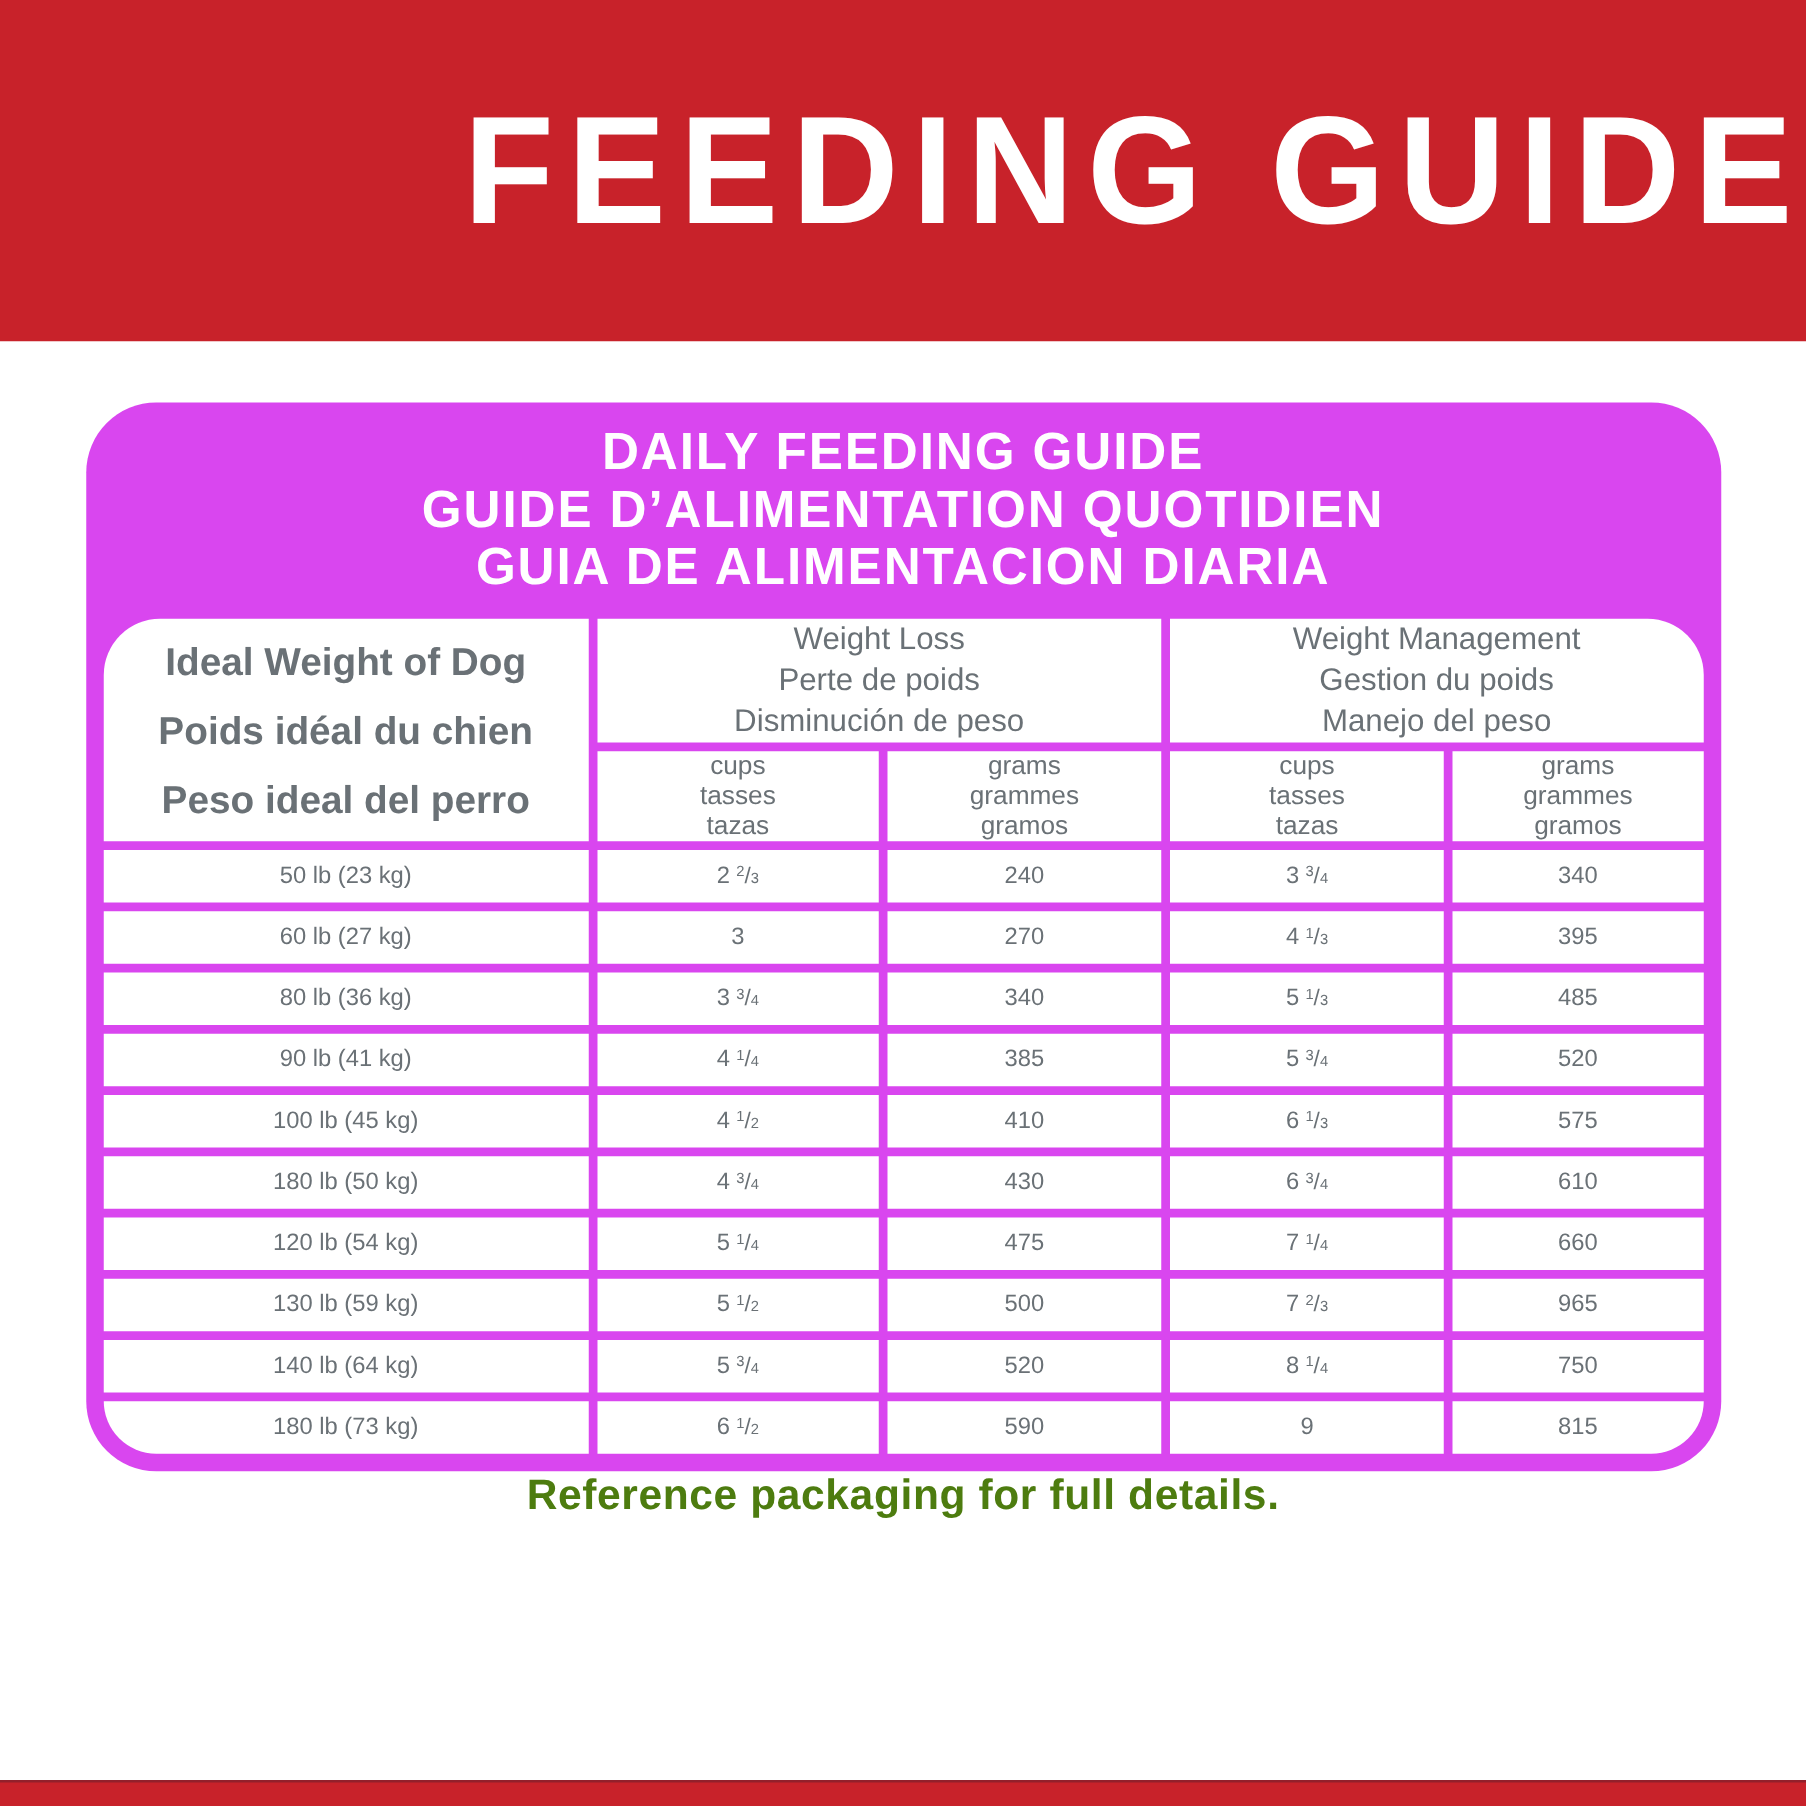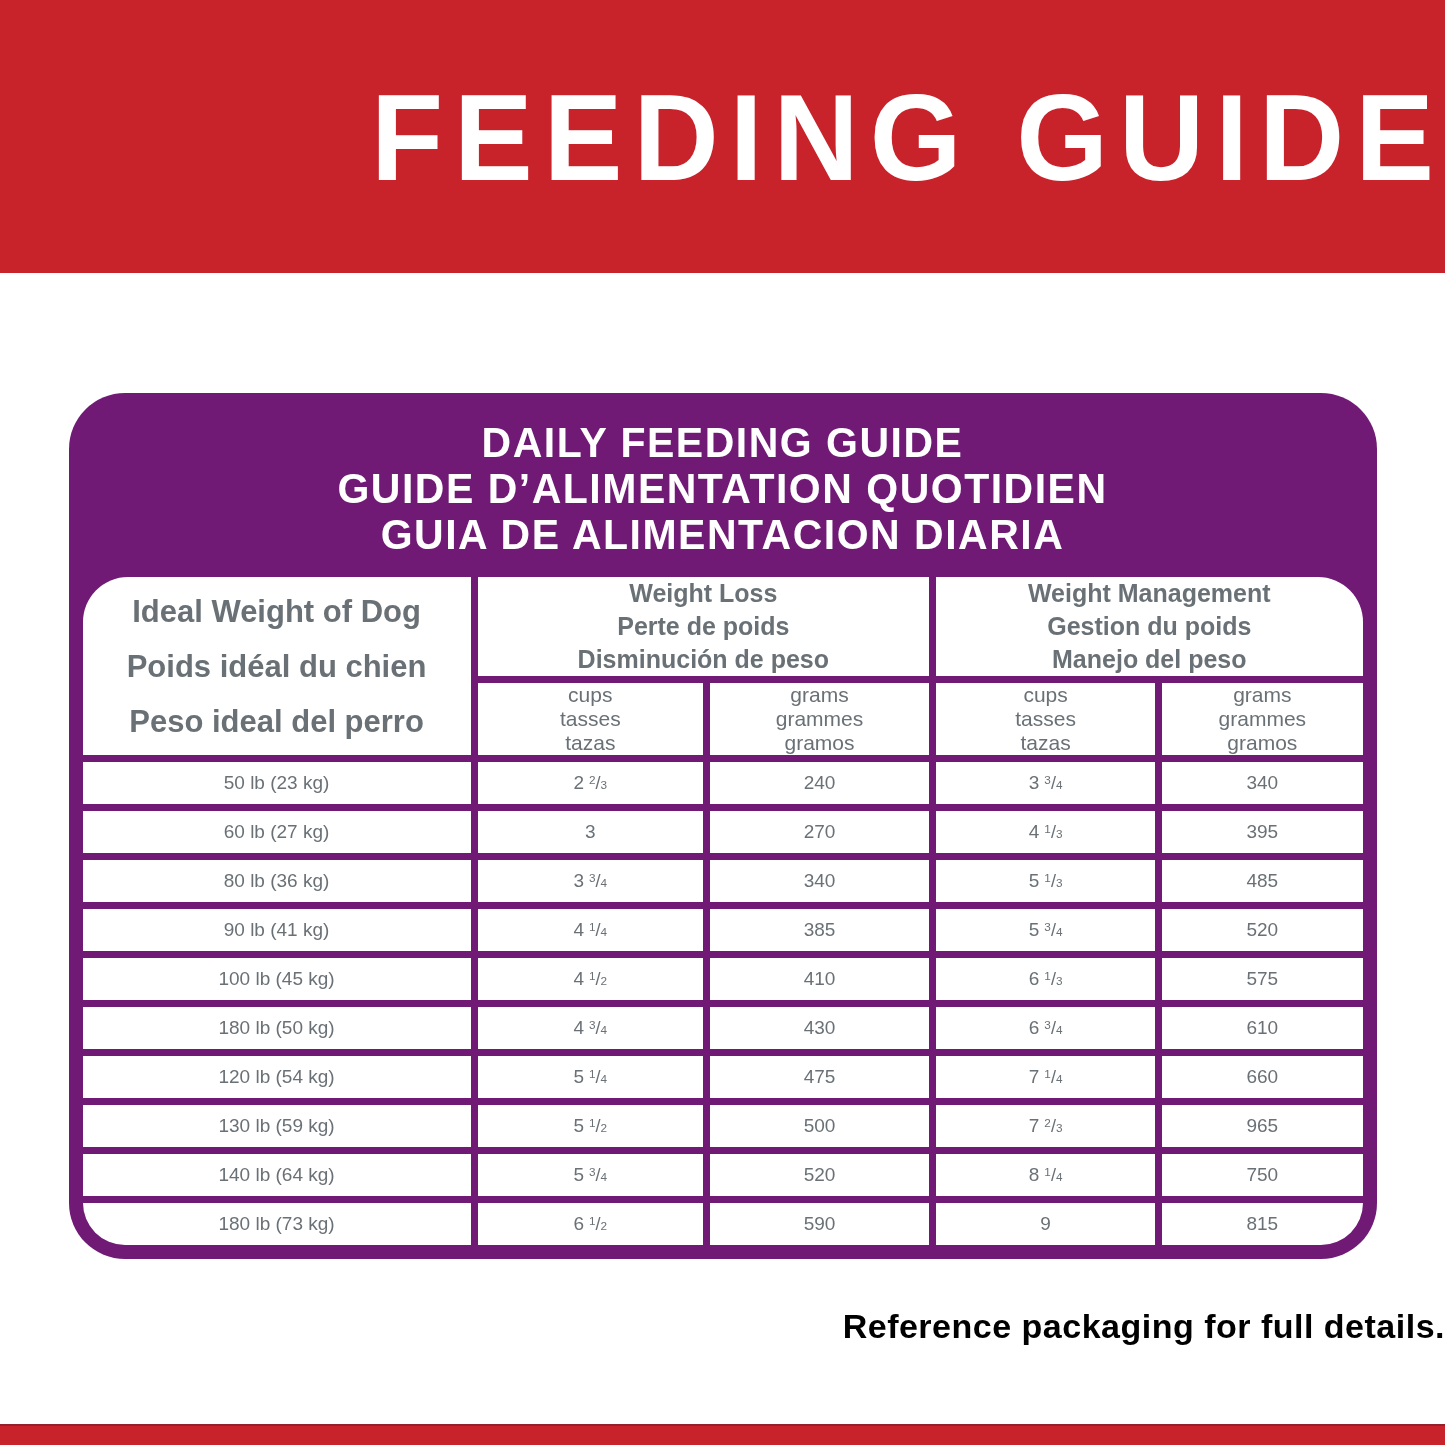--- a/index.html
+++ b/index.html
@@ -28,24 +28,24 @@
     font-size: 118px;
     font-weight: bold;
     letter-spacing: 11px;
     white-space: nowrap;
     transform: scaleY(1.04);
   }
 
   
   .card {
     width: 1308px;
-    margin: 120px auto 0;
-    background: #701a75;
+    margin: 49px auto 0;
+    background: #d946ef;
     border-radius: 56px;
-    padding: 12px 7px 7px 7px;
+    padding: 1px 7px 7px 7px;
   }
   .card-title {
     color: #ffffff;
     font-weight: bold;
     font-size: 41px;
     line-height: 45px;
     letter-spacing: 1.5px;
     text-align: center;
     padding: 17px 0 13px 0;
     white-space: pre-line;
@@ -67,21 +67,21 @@
     white-space: pre-line;
   }
   th.rowhead {
     font-size: 31px;
     font-weight: bold;
     line-height: 55px;
     border-top-left-radius: 45px;
   }
   th.group {
     font-size: 25px;
-    font-weight: bold;
+    font-weight: normal;
     line-height: 33px;
     height: 94px;
   }
   th.group-last { border-top-right-radius: 45px; }
   th.sub {
     font-size: 21px;
     font-weight: normal;
     line-height: 24px;
     height: 70px;
   }
@@ -94,23 +94,22 @@
   tbody tr:last-child td:last-child  { border-bottom-right-radius: 45px; }
 
   
   .fr { margin-left: 5px; white-space: nowrap; }
   .fn { font-size: 0.62em; vertical-align: 0.42em; }
   .fs { font-size: 0.95em; }
   .fd { font-size: 0.62em; }
 
   
   .note {
-    margin-top: 48px;
-    text-align: right;
-    color: #000000;
+    text-align: center;
+    color: #4d7c0f;
     font-size: 34px;
     font-weight: bold;
     letter-spacing: 0.5px;
   }
 
   
   .bottom-strip {
     position: absolute;
     left: 0; right: 0; bottom: 0;
     height: 21px;

